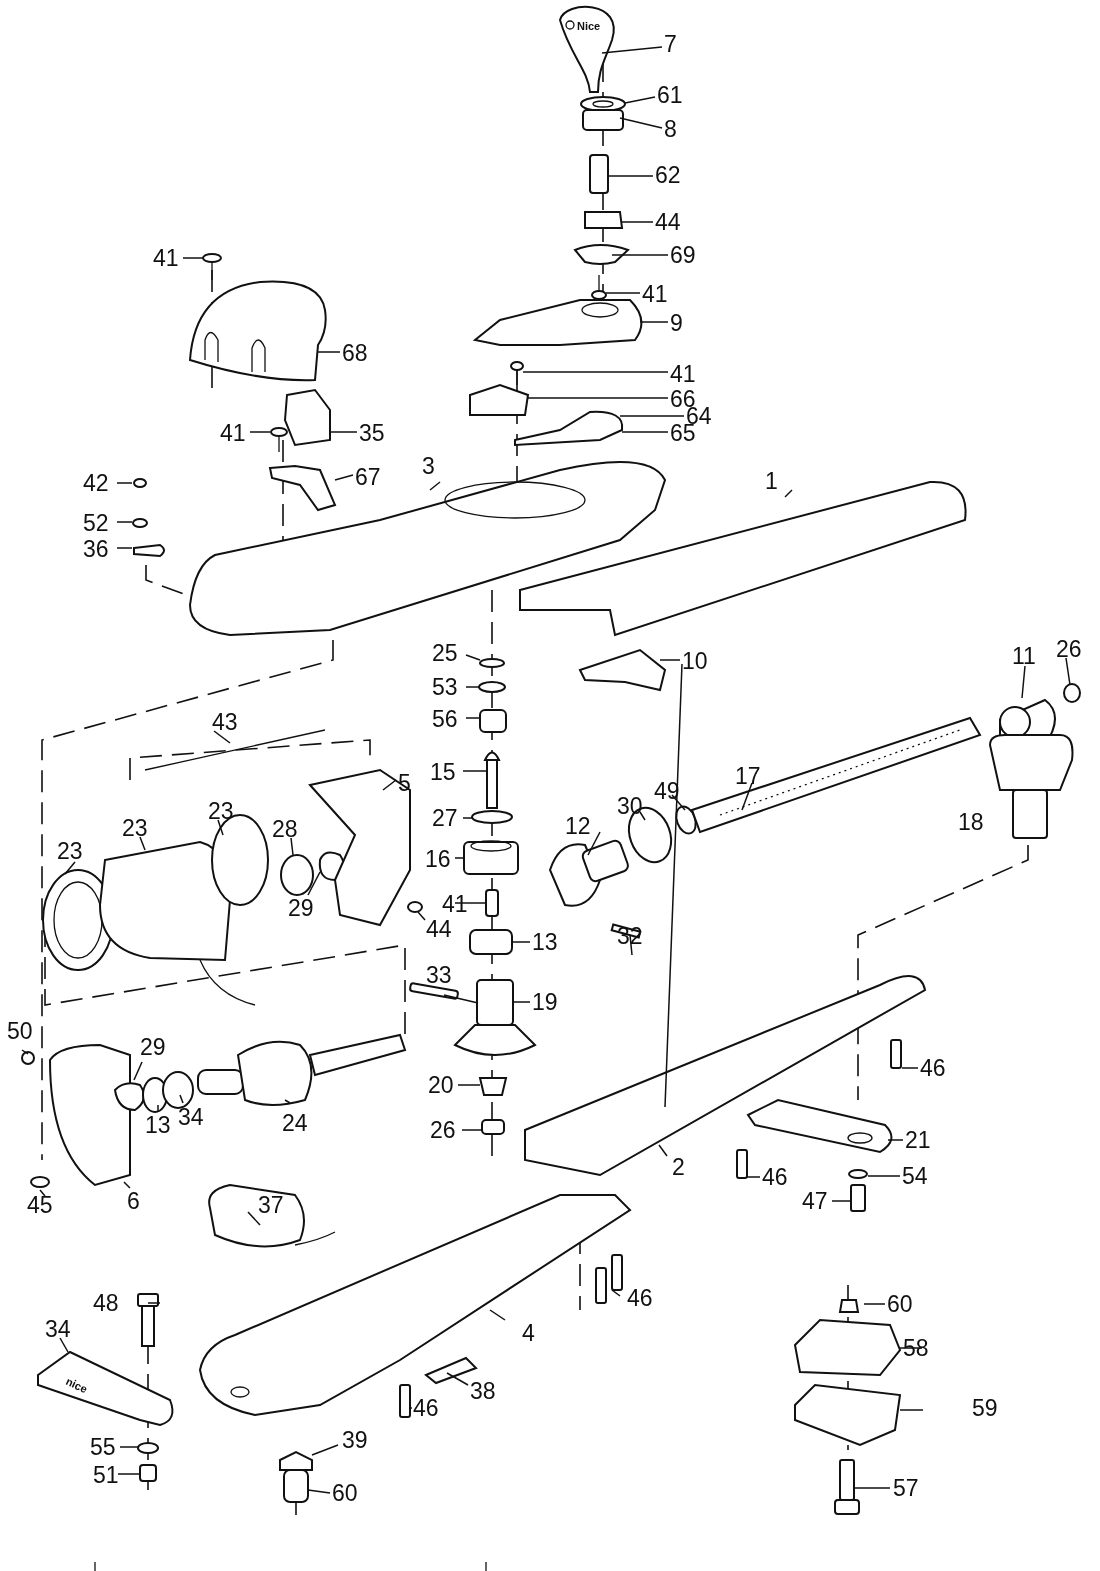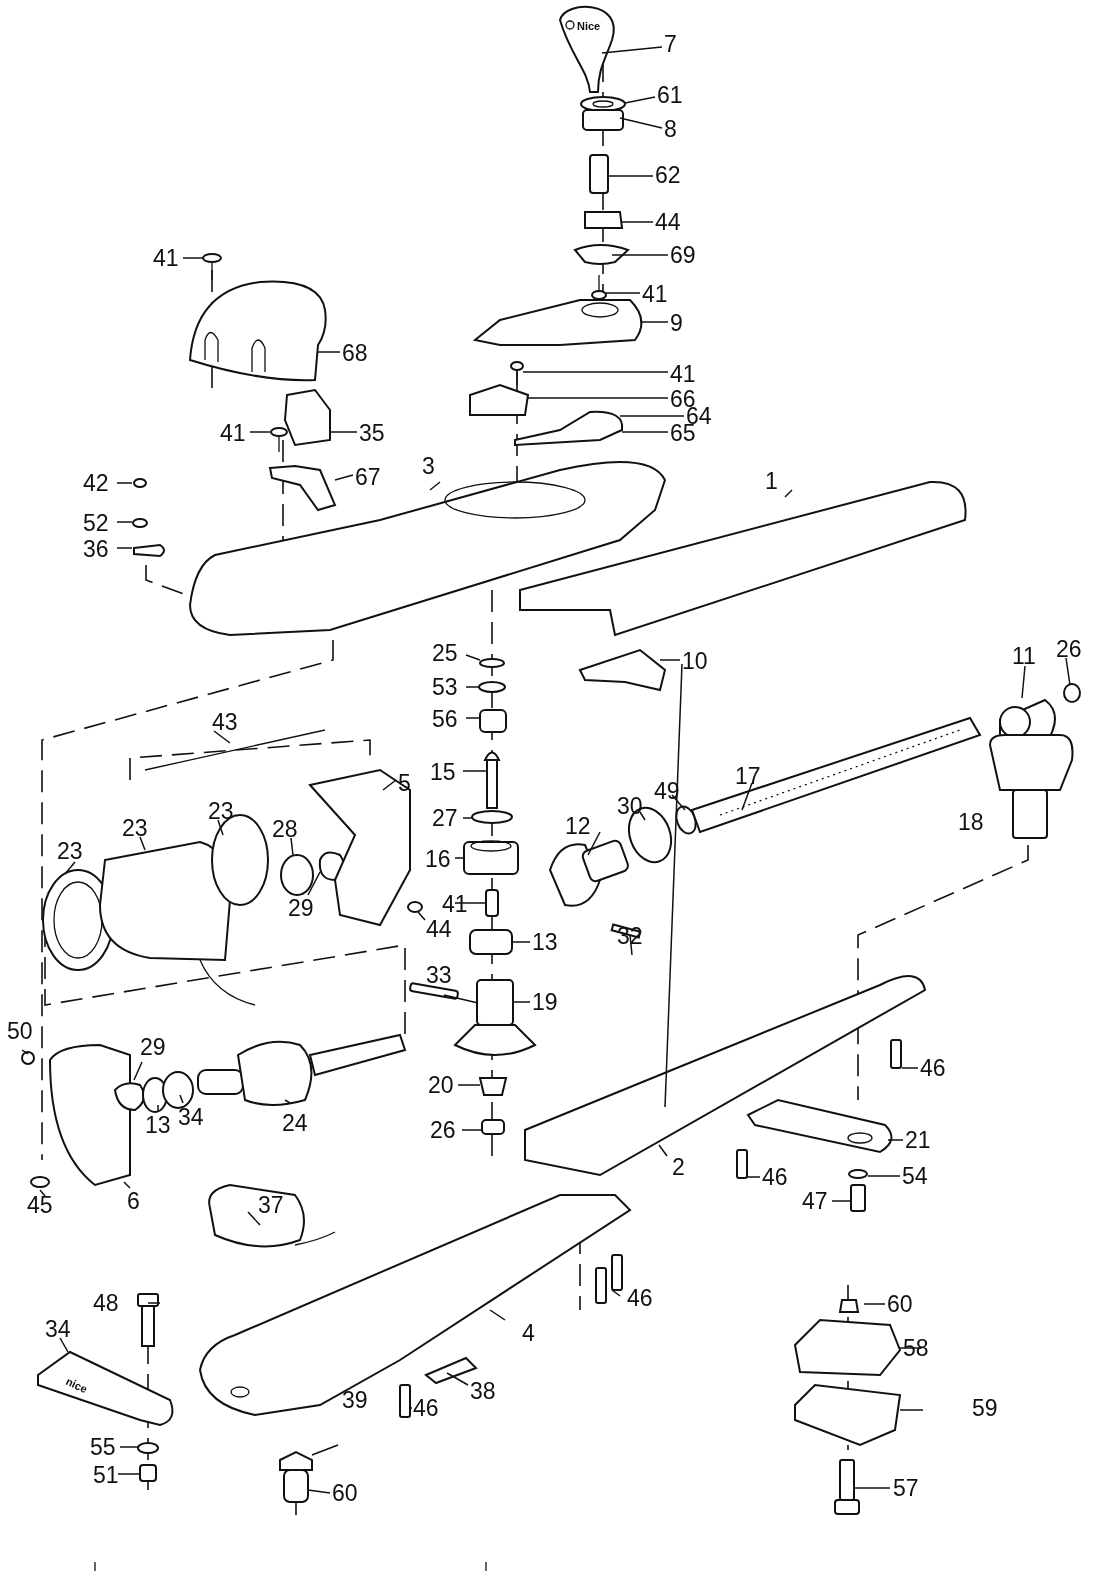--- a/index.html
+++ b/index.html
@@ -347,16 +347,16 @@
 <span class="lbl" style="left:627px;top:1287px">46</span>
 <span class="lbl" style="left:887px;top:1293px">60</span>
 <span class="lbl" style="left:93px;top:1292px">48</span>
 <span class="lbl" style="left:45px;top:1318px">34</span>
 <span class="lbl" style="left:522px;top:1322px">4</span>
 <span class="lbl" style="left:903px;top:1337px">58</span>
 <span class="lbl" style="left:470px;top:1380px">38</span>
 <span class="lbl" style="left:413px;top:1397px">46</span>
 <span class="lbl" style="left:972px;top:1397px">59</span>
 <span class="lbl" style="left:90px;top:1436px">55</span>
-<span class="lbl" style="left:342px;top:1389px">39</span>
+<span class="lbl" style="left:342px;top:1429px">39</span>
 <span class="lbl" style="left:93px;top:1464px">51</span>
 <span class="lbl" style="left:332px;top:1482px">60</span>
 <span class="lbl" style="left:893px;top:1477px">57</span>
 
 </body></html>

